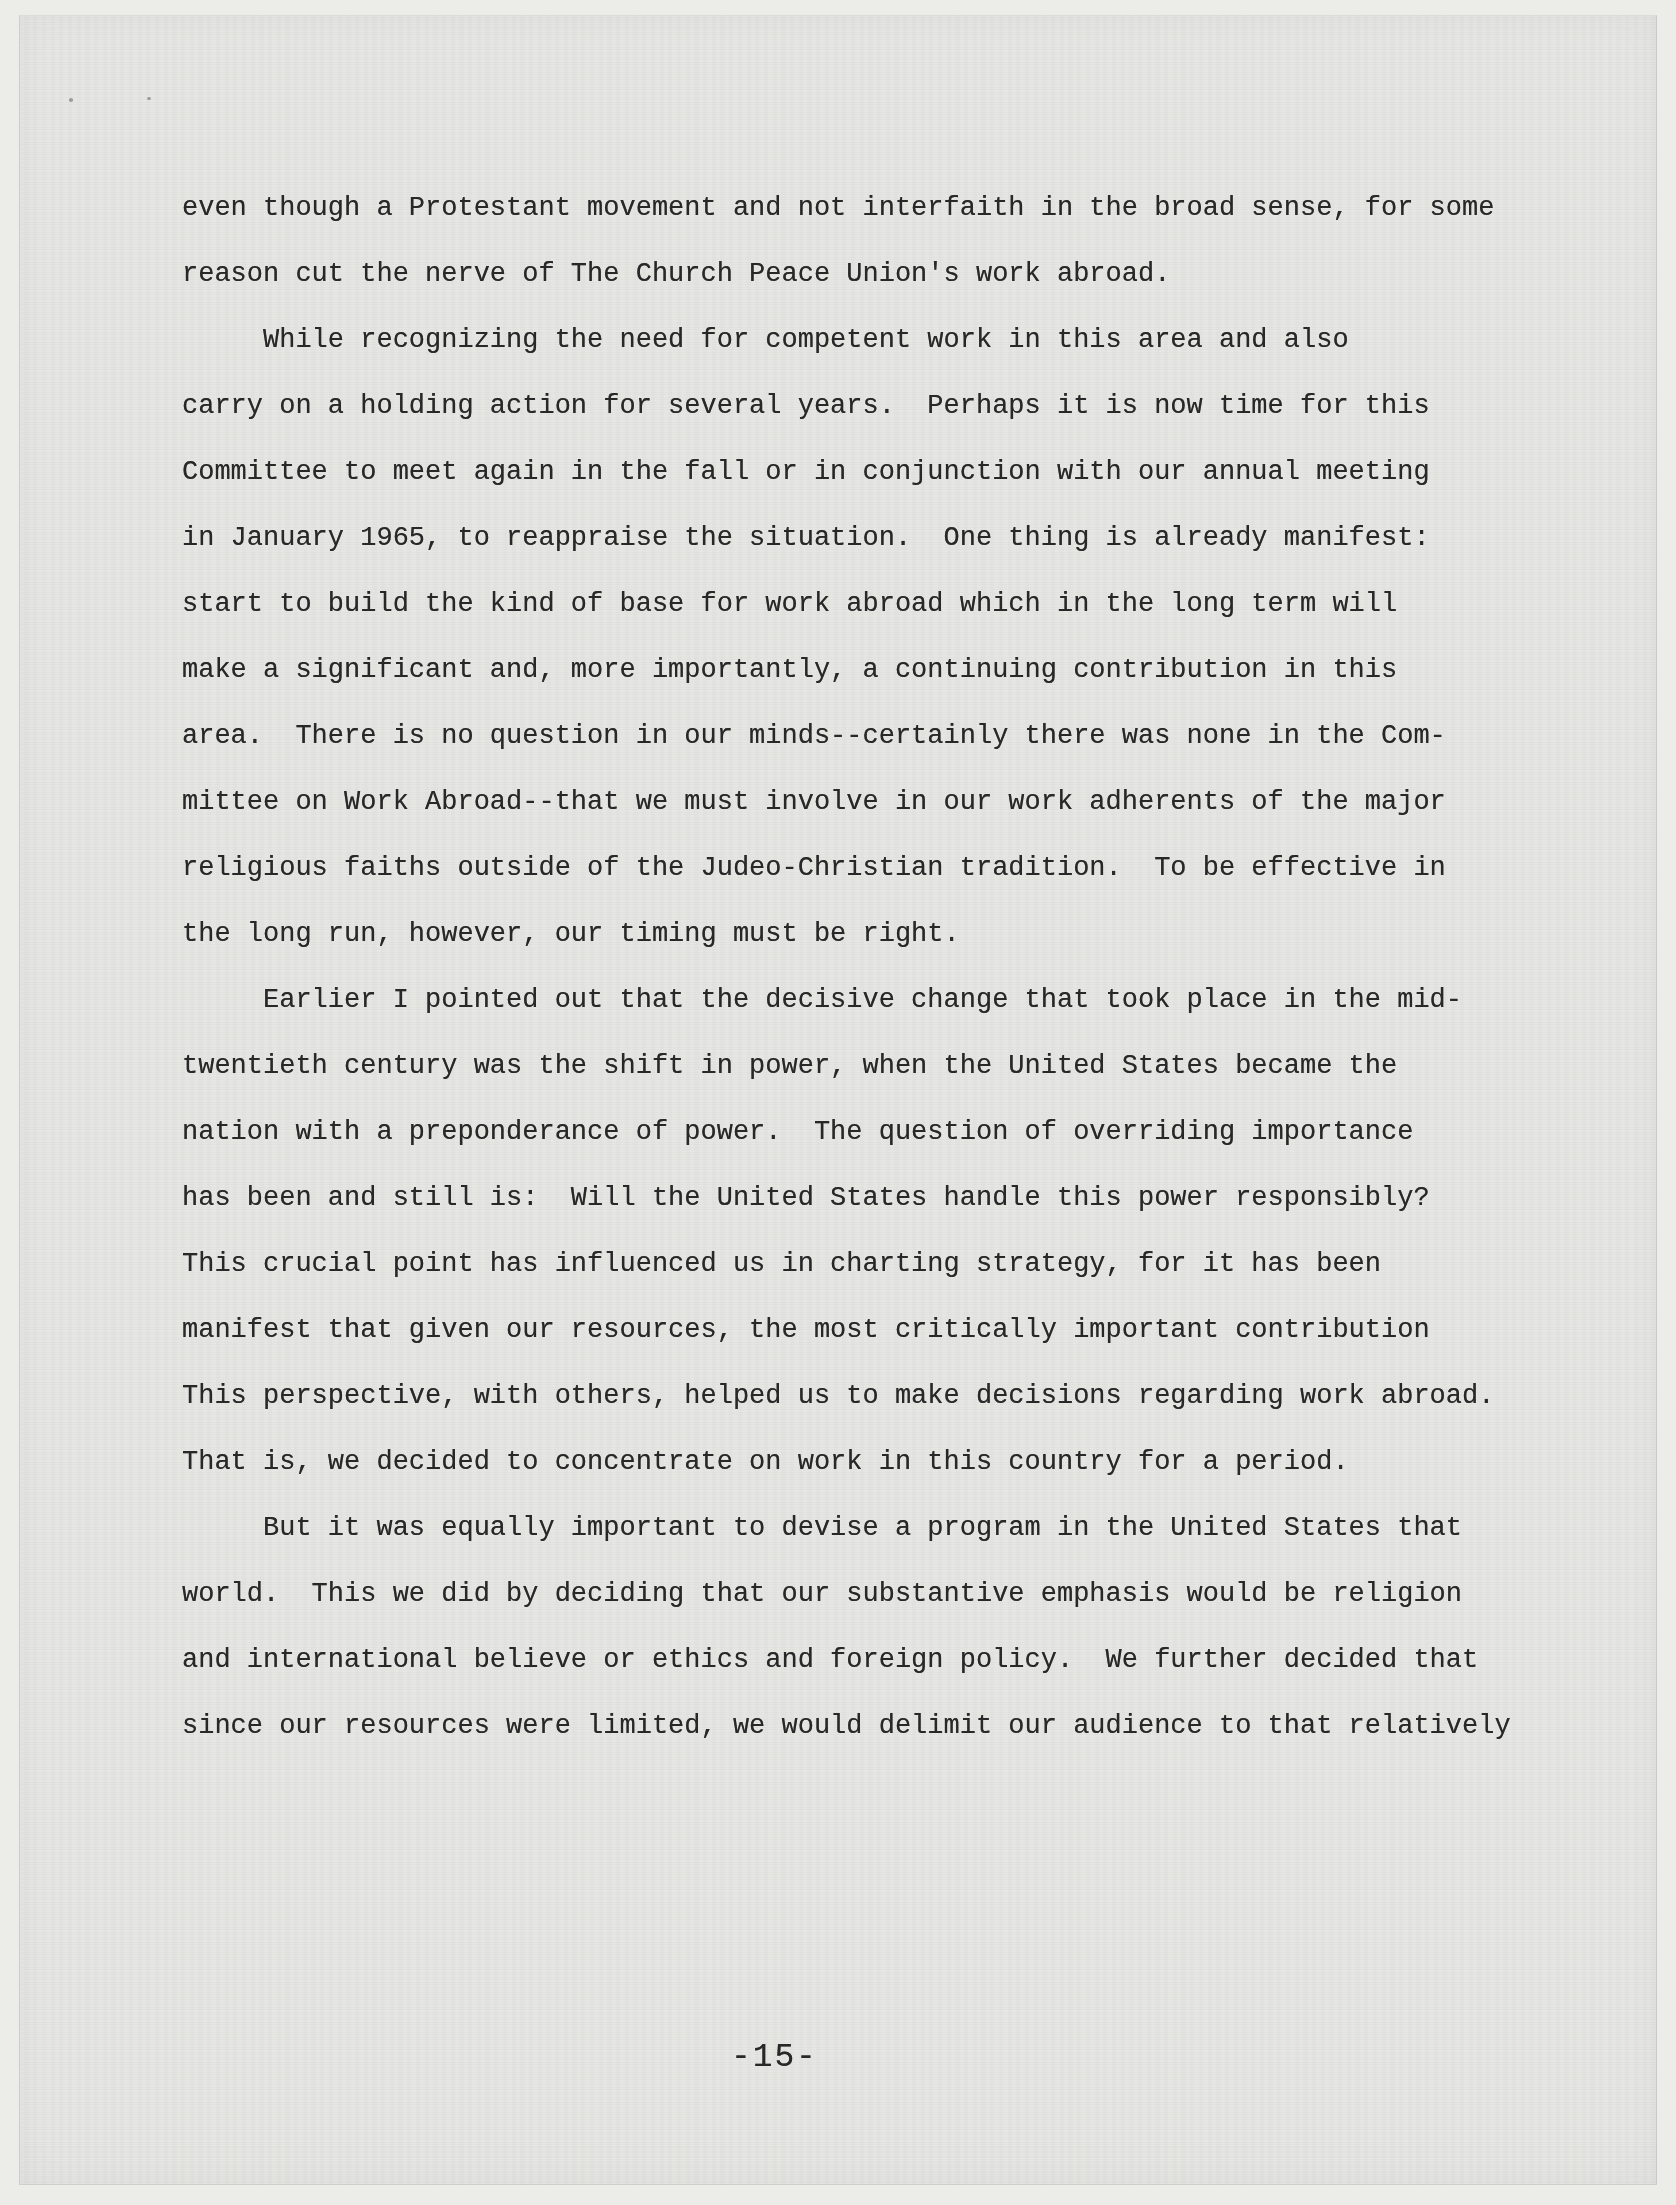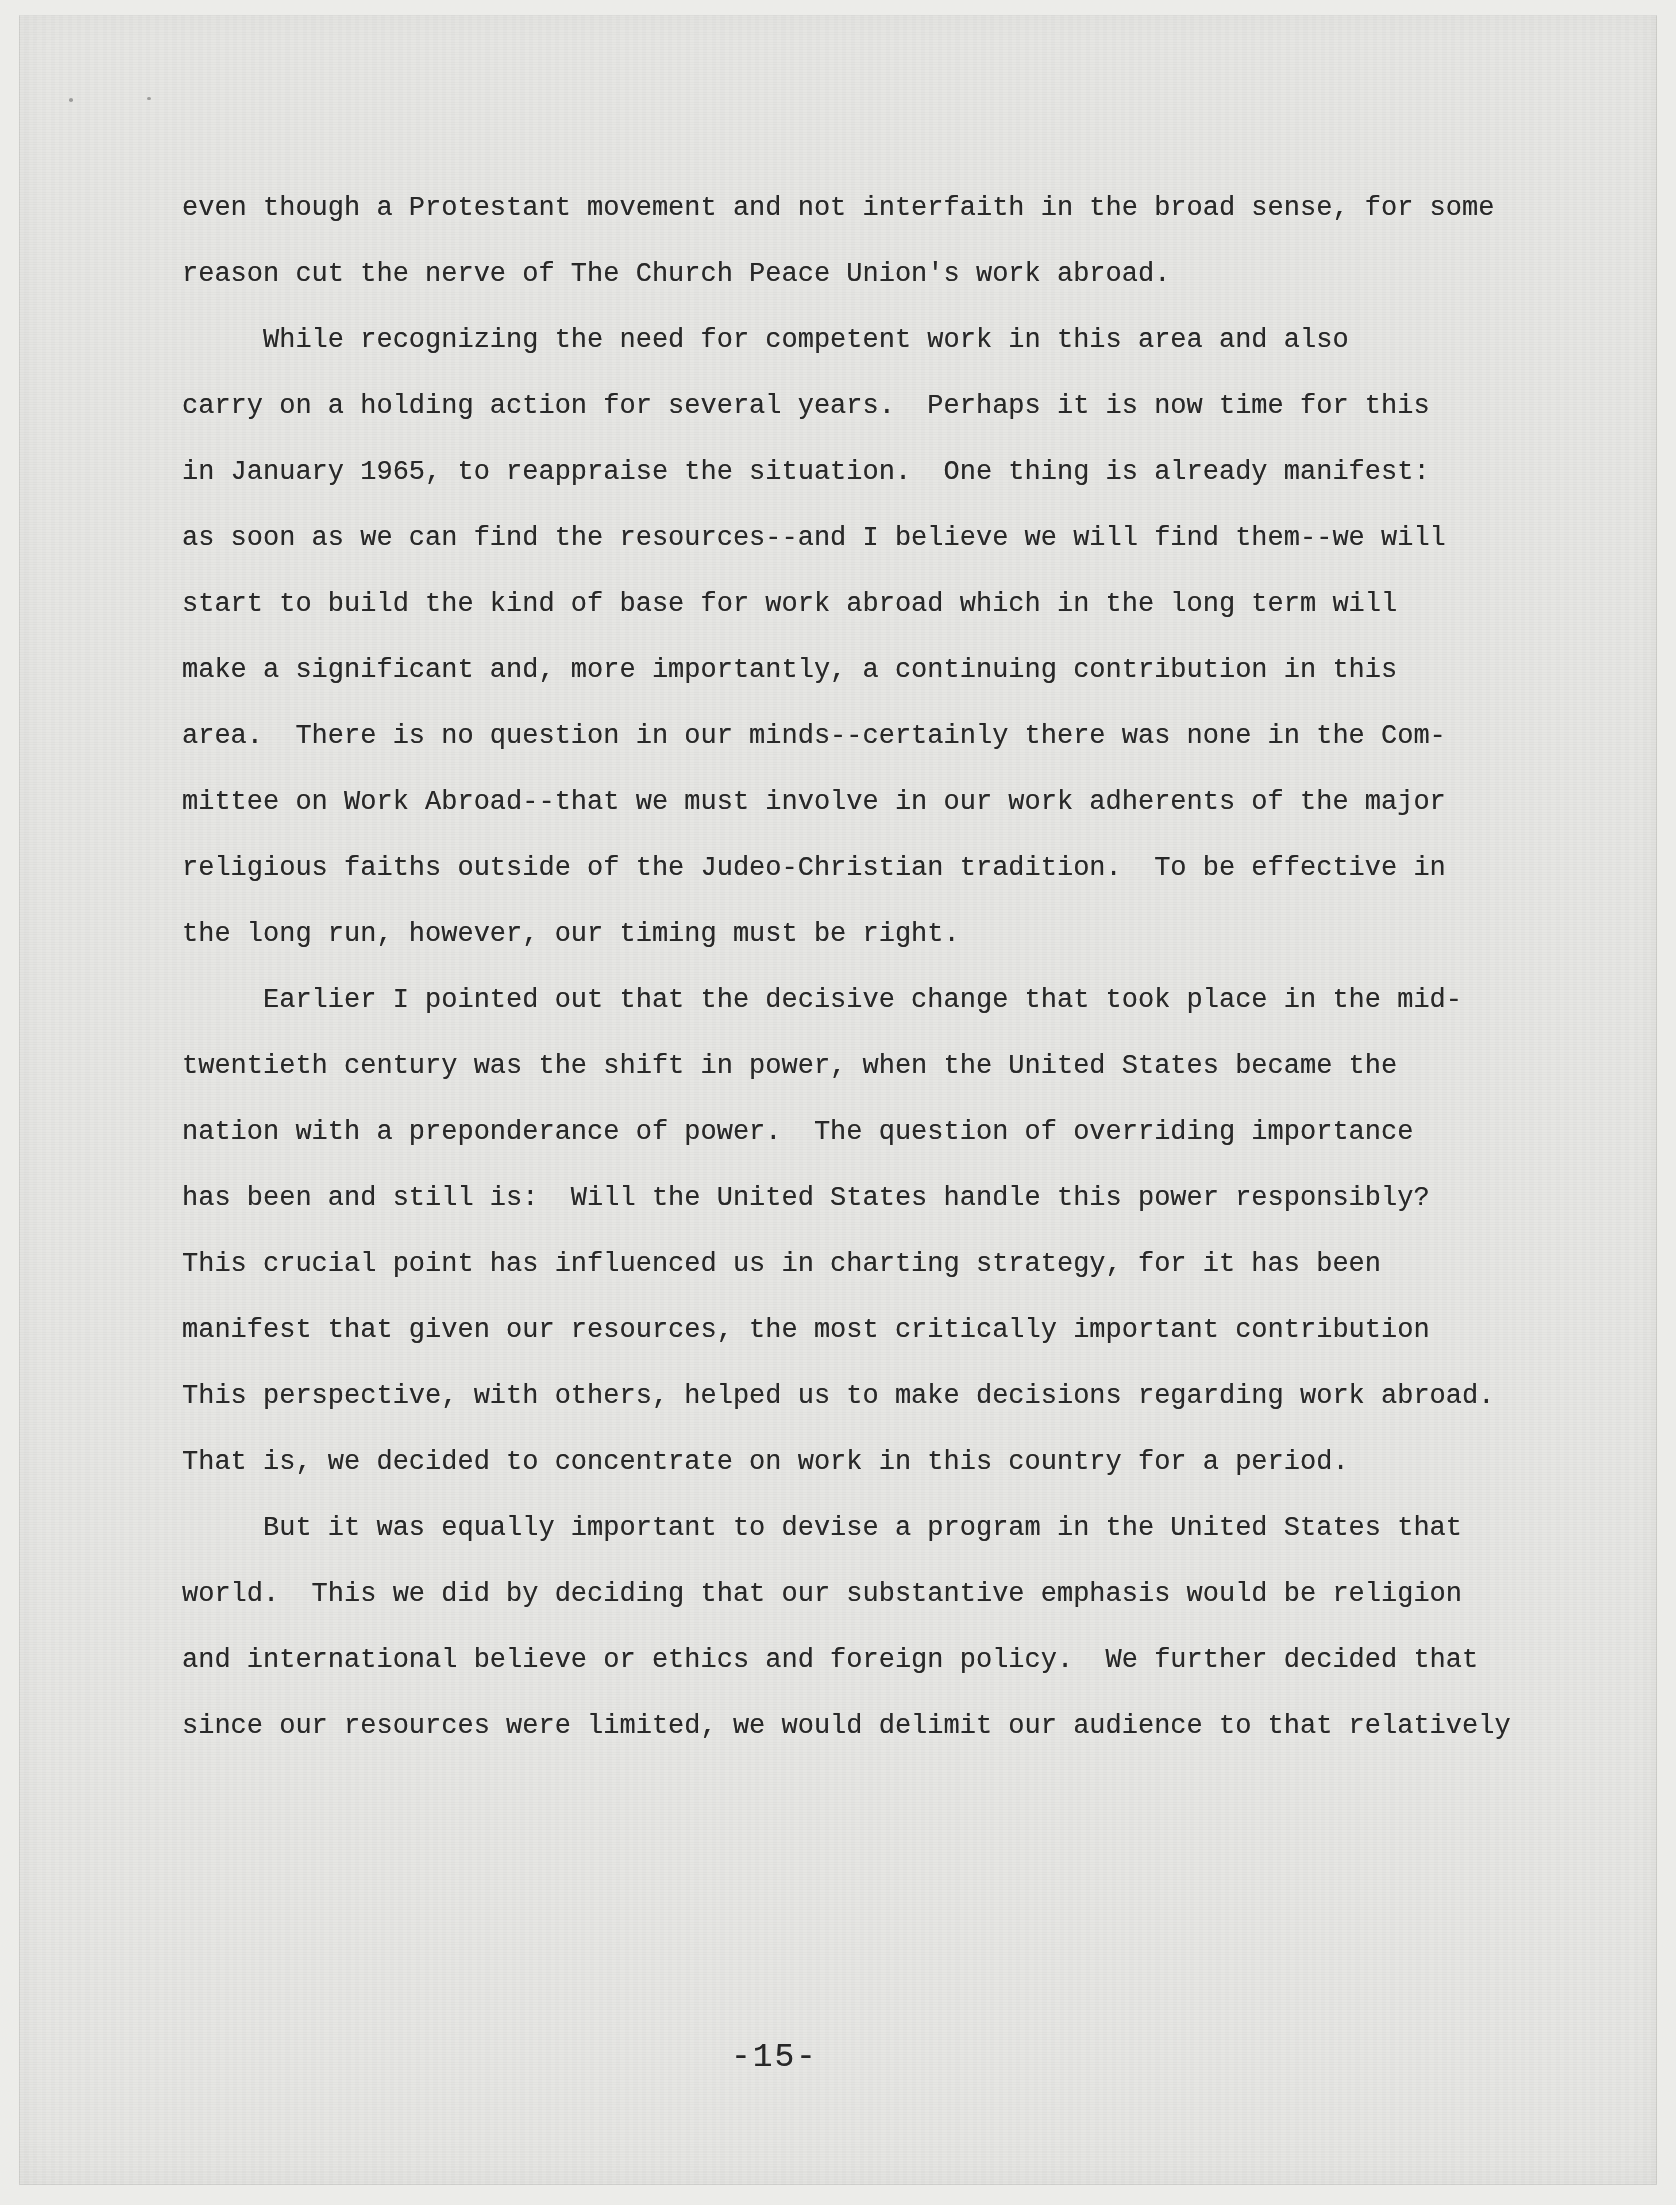--- a/index.html
+++ b/index.html
@@ -74,22 +74,22 @@
 
 <div class="scan">
   <div class="paper">
     <div class="speck s1"></div>
     <div class="speck s2"></div>
     <div class="text-block" id="text-block">
         <div class="text-line">even though a Protestant movement and not interfaith in the broad sense, for some</div>
         <div class="text-line">reason cut the nerve of The Church Peace Union's work abroad.</div>
         <div class="text-line">     While recognizing the need for competent work in this area and also</div>
         <div class="text-line">carry on a holding action for several years.  Perhaps it is now time for this</div>
+        <div class="text-line">Committee to meet again in the fall or in conjunction with our annual meeting</div>
         <div class="text-line">in January 1965, to reappraise the situation.  One thing is already manifest:</div>
-        <div class="text-line">as soon as we can find the resources--and I believe we will find them--we will</div>
         <div class="text-line">start to build the kind of base for work abroad which in the long term will</div>
         <div class="text-line">make a significant and, more importantly, a continuing contribution in this</div>
         <div class="text-line">area.  There is no question in our minds--certainly there was none in the Com-</div>
         <div class="text-line">mittee on Work Abroad--that we must involve in our work adherents of the major</div>
         <div class="text-line">religious faiths outside of the Judeo-Christian tradition.  To be effective in</div>
         <div class="text-line">the long run, however, our timing must be right.</div>
         <div class="text-line">     Earlier I pointed out that the decisive change that took place in the mid-</div>
         <div class="text-line">twentieth century was the shift in power, when the United States became the</div>
         <div class="text-line">nation with a preponderance of power.  The question of overriding importance</div>
         <div class="text-line">has been and still is:  Will the United States handle this power responsibly?</div>

